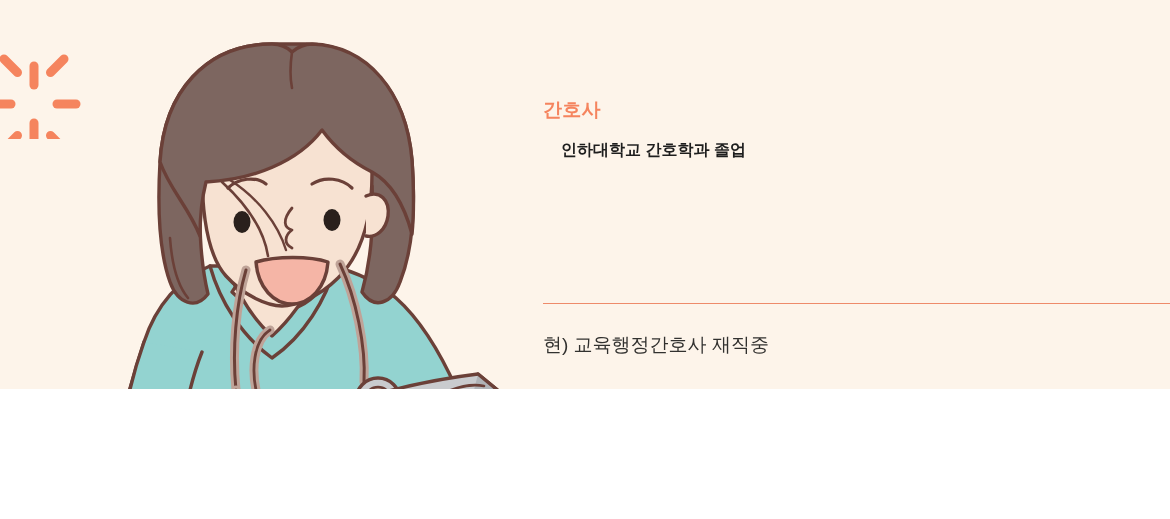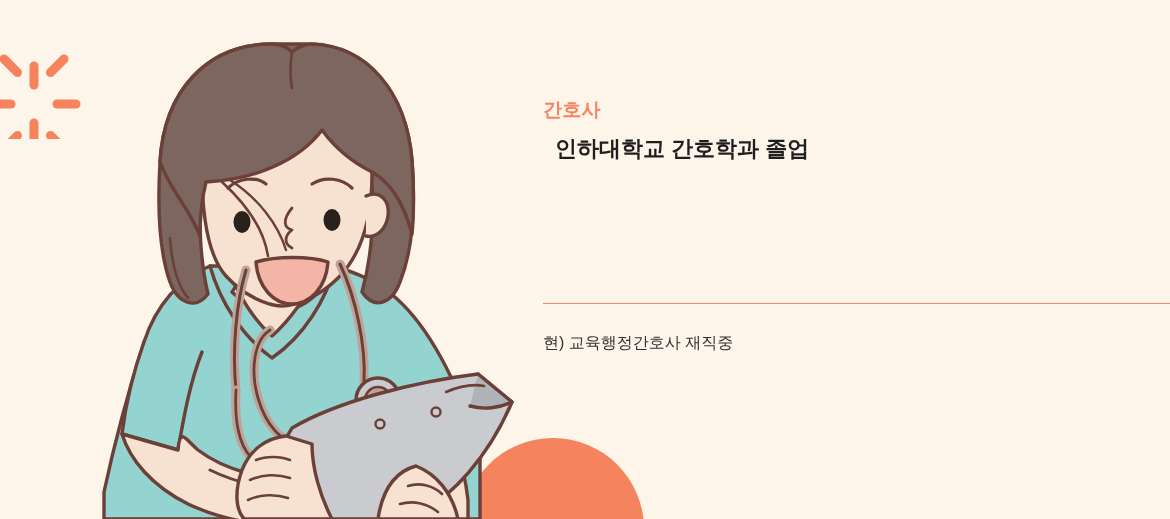--- a/index.html
+++ b/index.html
@@ -8,21 +8,21 @@
   }
   body {
     width: 1170px;
     height: 519px;
     overflow: hidden;
     font-family: "Liberation Sans", "DejaVu Sans", sans-serif;
   }
   #banner {
     position: relative;
     width: 1170px;
-    height: 519px;
+    height: 389px;
     background: #FDF4EA;
     overflow: hidden;
   }
 
   
   #sunburst {
     position: absolute;
     left: 0px;
     top: 23px;
     width: 116px;
@@ -67,40 +67,40 @@
   #person-name {
     color: #111111;
     font-size: 50px;
     font-weight: bold;
     letter-spacing: 4px;
     line-height: 1.12;
     margin: 0 0 32px 0;
   }
   .edu-line {
     color: #1E1E1E;
-    font-size: 22px;
+    font-size: 16px;
     font-weight: bold;
     line-height: 1.42;
-    margin: 12px;
+    margin: 18px;
     white-space: pre;
   }
   #divider {
     position: absolute;
     left: 543px;
     top: 303px;
     width: 627px;
     height: 1px;
     background: #EE8A6A;
   }
   #current-role {
     position: absolute;
     left: 543px;
     top: 332px;
     color: #32312F;
-    font-size: 16px;
+    font-size: 19px;
     font-weight: normal;
     line-height: 1.4;
     margin: 0;
   }
 </style>
 </head>
 <body>
 
 <div id="banner">
 

